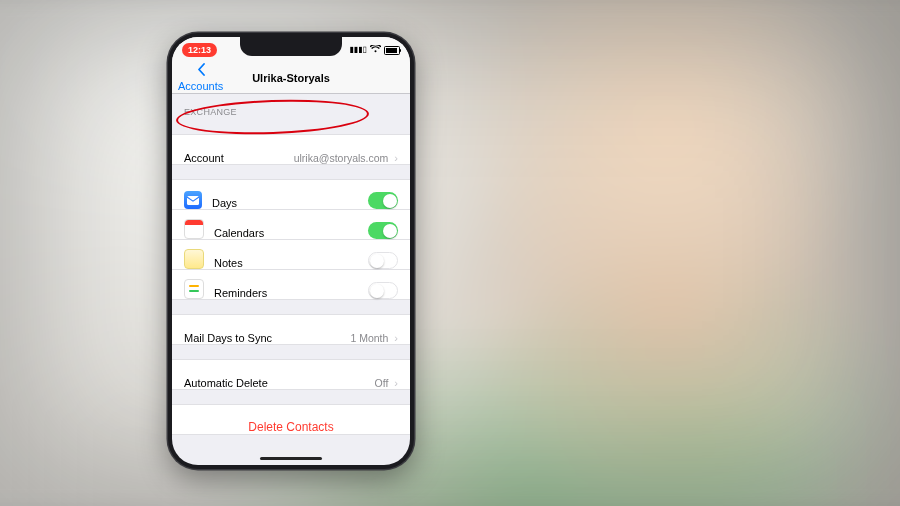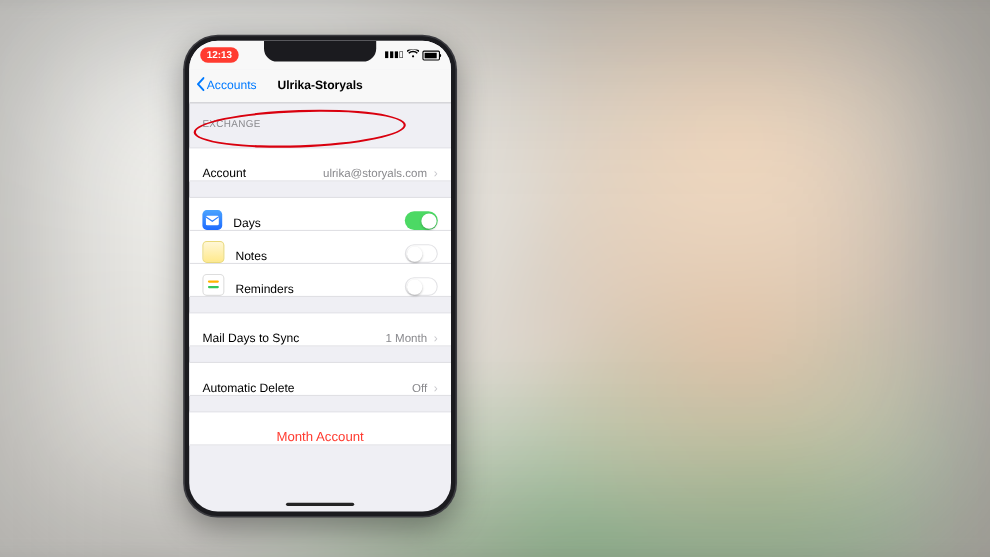--- a/index.html
+++ b/index.html
@@ -128,20 +128,21 @@
     border-bottom: .5px solid #c7c7cc;
     padding: 0 6px;
   }
   .nav-back {
     display: flex;
     align-items: center;
     color: #007aff;
     font-size: 11px;
     font-weight: 400;
     gap: 2px;
+    flex-direction: column;
   }
   .nav-back .chev { font-size: 14px; line-height: 1; margin-top:-1px; }
   .nav-title {
     position: absolute;
     left: 50%;
     transform: translateX(-50%);
     font-size: 11px;
     font-weight: 600;
     color: #000;
   }
@@ -328,20 +329,27 @@
                 <rect x="0" y="0" width="12" height="9" rx="1.5" fill="#fff"></rect>
                 <path d="M0 1l6 4.2L12 1" fill="none" stroke="#2b7dff" stroke-width="1.1"></path>
               </svg>
           </div>
           <span class="label">Days</span>
           <div class="switch on">
               <div class="knob"></div>
             </div>
         </div>
         <div class="cell">
+          <div class="app-icon icon-calendars"></div>
+          <span class="label">Calendars</span>
+          <div class="switch on">
+              <div class="knob"></div>
+            </div>
+        </div>
+        <div class="cell">
           <div class="app-icon icon-notes"></div>
           <span class="label">Notes</span>
           <div class="switch off">
               <div class="knob"></div>
             </div>
         </div>
         <div class="cell">
           <div class="app-icon icon-reminders"></div>
           <span class="label">Reminders</span>
           <div class="switch off">
@@ -367,21 +375,21 @@
           <span class="label">Automatic Delete</span>
           <span class="value">Off</span>
           <span class="disclosure">›</span>
         </div>
       </div>
 
       <div class="spacer-s"></div>
 
       <div class="cell-group">
         <div class="cell delete-btn">
-          <span>Month Account</span>
+          <span>Delete Contacts</span>
         </div>
       </div>
 
     </div>
 
     <div class="home-indicator"></div>
   </div>
 </div>
 
 </body></html>

